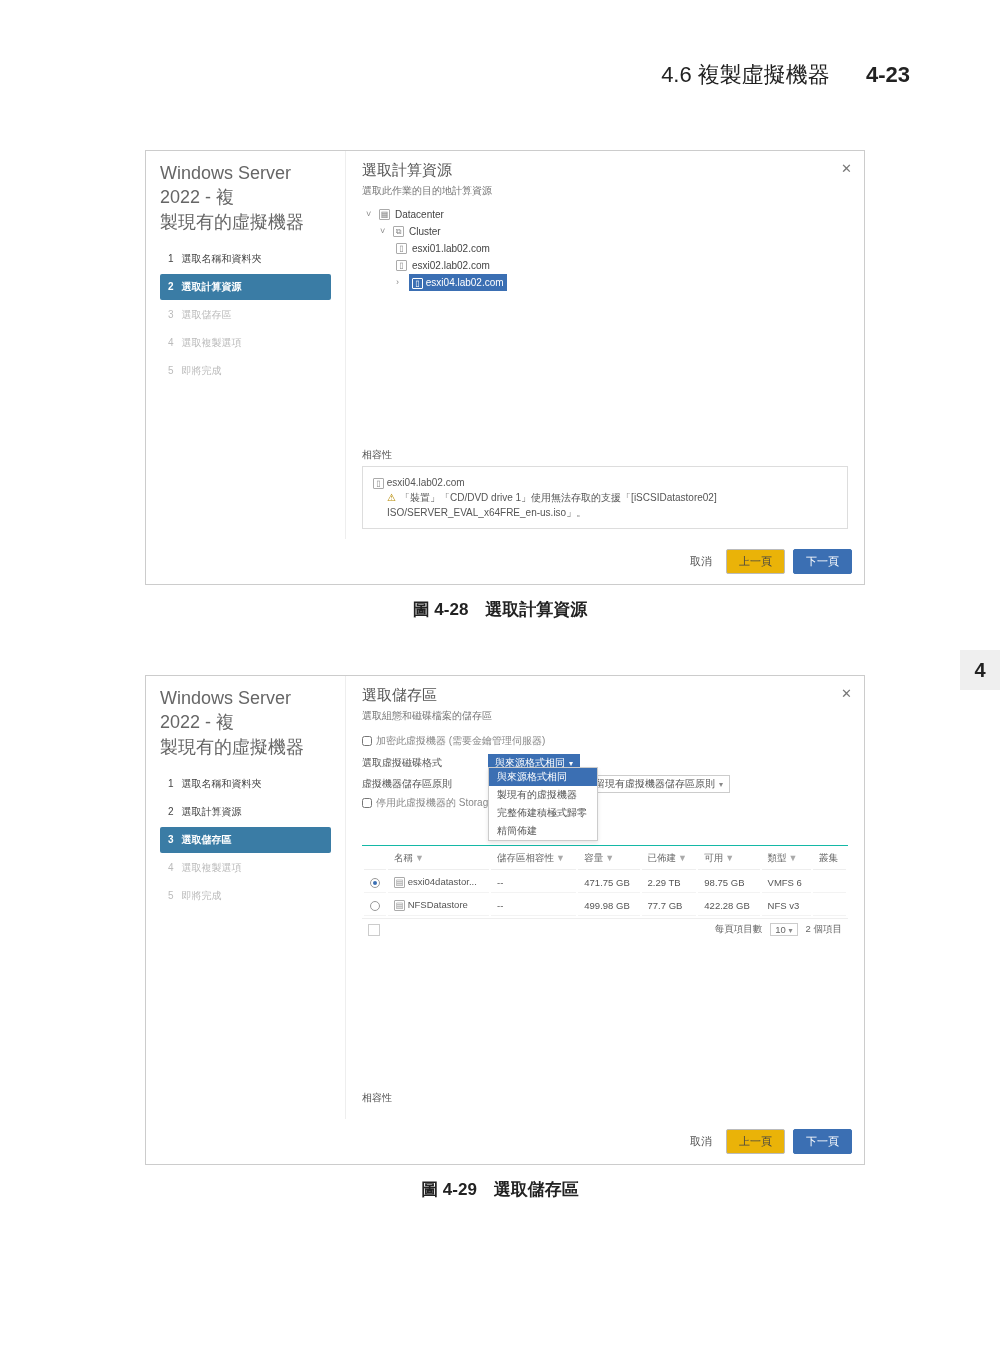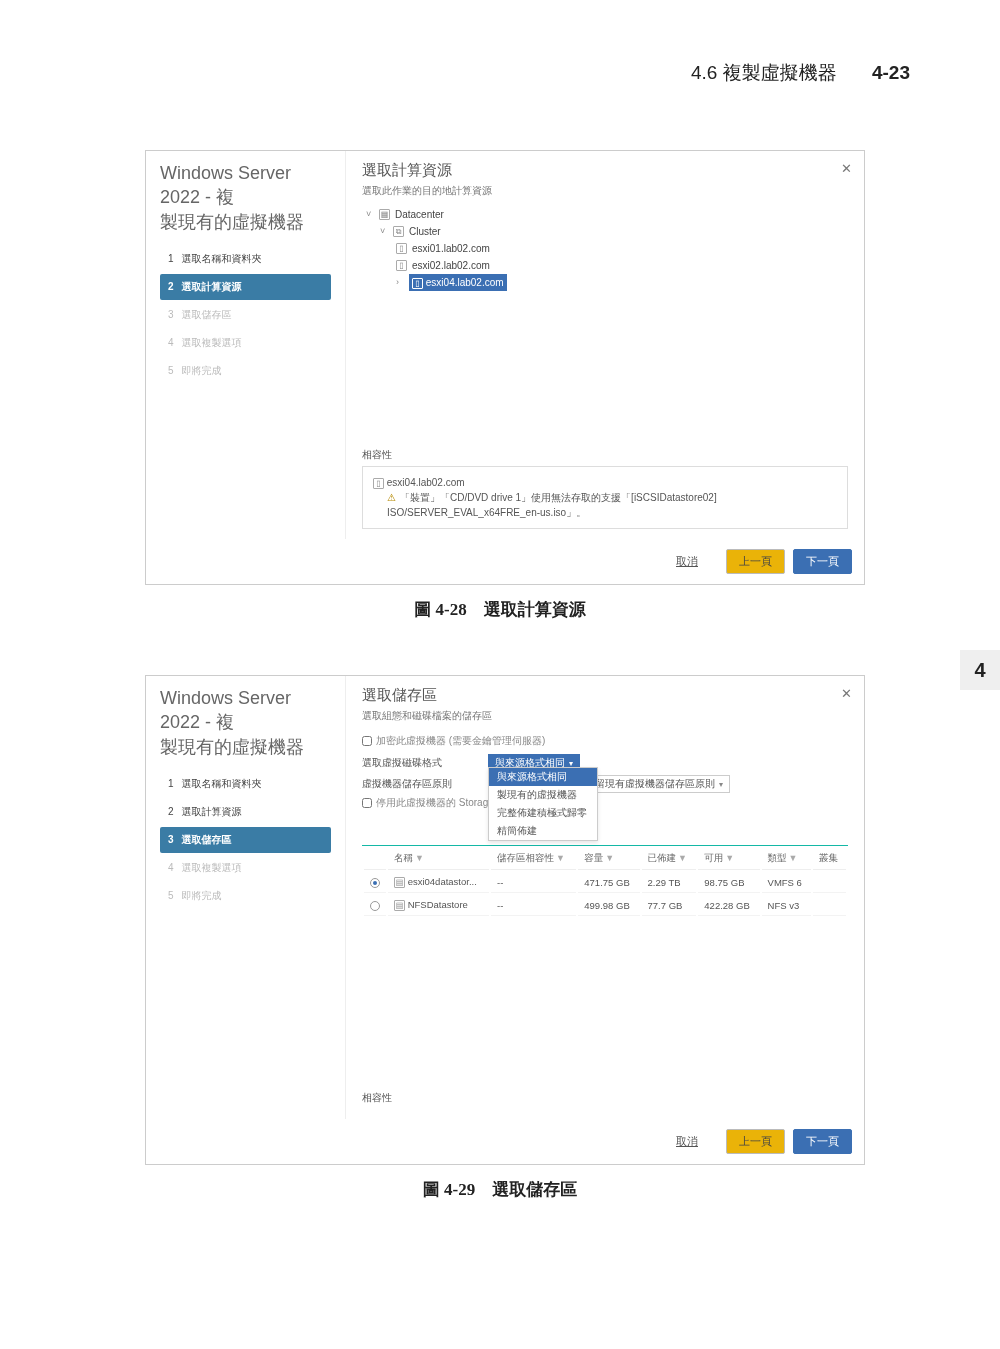--- a/index.html
+++ b/index.html
@@ -1,17 +1,17 @@
 <!DOCTYPE html>
 <html><head>
 <meta charset="utf-8">
 <style>
   * { margin: 0; padding: 0; box-sizing: border-box; font-family: "Segoe UI", Arial, sans-serif; }
   body { background: #fff; width: 1000px; height: 1349px; position: relative; color: #222; }
-  .page-header { position: absolute; top: 60px; right: 90px; font-size: 19px; font-weight: 500; }
+  .page-header { position: absolute; top: 60px; right: 90px; font-size: 22px; font-weight: 500; }
   .page-header .pn { margin-left: 30px; font-weight: 700; }
   .chapter-tab { position: absolute; right: 0; top: 650px; width: 40px; height: 40px; background: #efefef; display: flex; align-items: center; justify-content: center; font-weight: 700; font-size: 20px; }
 
   .shot { position: absolute; left: 145px; width: 720px; border: 1px solid #ccc; background: #fff; display: flex; flex-direction: column; }
   #shot1 { top: 150px; height: 435px; }
   #shot2 { top: 675px; height: 490px; }
 
   .shot-inner { display: flex; flex: 1; min-height: 0; }
 
   .wiz-left { width: 200px; border-right: 1px solid #eee; padding: 10px 14px; }
@@ -35,25 +35,25 @@
   .ico { display: inline-block; width: 11px; height: 11px; border: 1px solid #aaa; border-radius: 1px; font-size: 8px; line-height: 10px; text-align: center; color: #888; }
   .ico.host::before { content: "▯"; }
   .ico.dc::before { content: "▦"; }
 
   .compat-block { margin-top: auto; }
   .compat-label { font-size: 10px; color: #555; margin-bottom: 4px; }
   .compat-box { border: 1px solid #ddd; font-size: 10px; color: #555; padding: 8px 10px; min-height: 44px; line-height: 1.5; }
   .compat-box .warn { color: #b58900; margin-right: 4px; }
 
   .footer { padding: 10px 12px; display: flex; justify-content: flex-end; gap: 8px; align-items: center; }
-  .footer .cancel { font-size: 11px; color: #555; margin-right: 20px; cursor: pointer; text-decoration: underline; }
+  .footer .cancel { font-size: 11px; color: #555; margin-right: 6px; cursor: pointer; }
   .btn { font-size: 11px; padding: 4px 12px; border: 1px solid #bbb; background: #eab308; color: #444; border-radius: 2px; cursor: pointer; }
   .btn.primary { background: #3b6fb3; color: #fff; border-color: #3b6fb3; }
 
-  .caption { position: absolute; width: 100%; text-align: center; font-size: 17px; font-weight: 600; font-family: Liberation Serif, serif; }
+  .caption { position: absolute; width: 100%; text-align: center; font-size: 17px; font-weight: 600; }
   #cap1 { top: 598px; }
   #cap2 { top: 1178px; }
 
   .tabs { display: flex; font-size: 10px; margin-bottom: 4px; }
   .tab { padding: 3px 10px; border: 1px solid #ccc; background: #f5f5f5; color: #666; cursor: pointer; }
   .tab.active { background: #3b6fb3; color: #fff; border-color: #3b6fb3; }
   .chk-row { font-size: 10px; color: #888; display: flex; align-items: center; gap: 4px; margin: 3px 0; }
   .chk-row input { width: 10px; height: 10px; }
   .form-row { display: flex; align-items: center; font-size: 10px; color: #555; margin: 3px 0; gap: 6px; }
   .form-row .lbl { width: 120px; }
@@ -216,20 +216,27 @@
           <td><span class="ico">▤</span> <span>NFSDatastore</span></td>
           <td>--</td>
           <td>499.98 GB</td>
           <td>77.7 GB</td>
           <td>422.28 GB</td>
           <td>NFS v3</td>
           <td></td>
         </tr>
       </tbody>
         </table>
+      <div class="pager">
+        <span class="box"></span>
+        <span style="flex:1"></span>
+        <span>每頁項目數</span>
+        <span class="dd2"><span>10</span> <span style="font-size:8px;color:#888">▾</span></span>
+        <span>2 個項目</span>
+      </div>
 
       <div class="compat-block" style="margin-top:auto">
         <div class="compat-label">相容性</div>
       </div>
     </div>
   </div>
   <div class="footer">
     <span class="cancel">取消</span>
     <span class="btn">上一頁</span>
     <span class="btn primary">下一頁</span>

